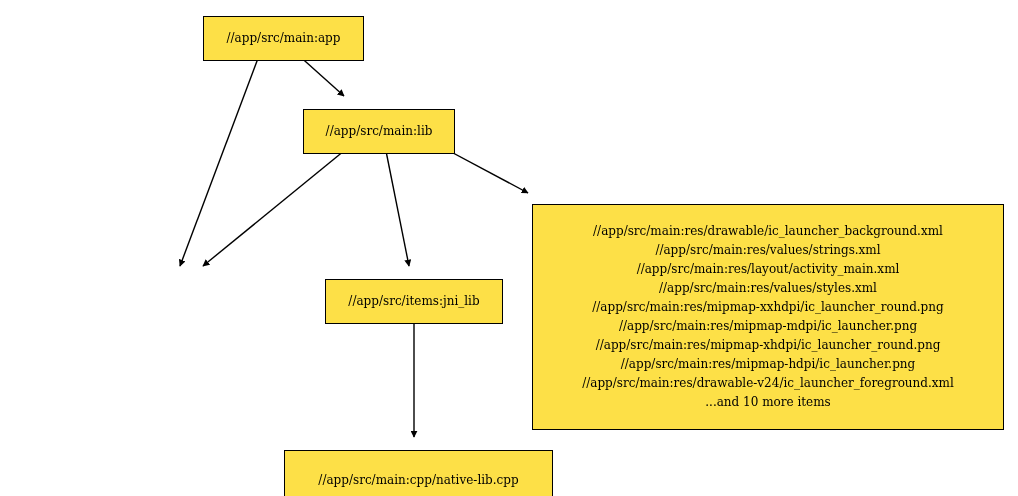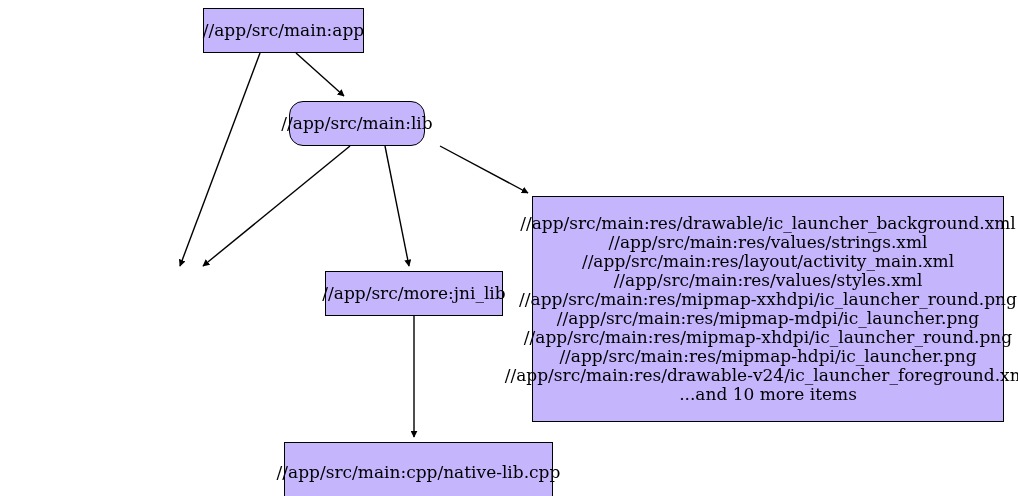--- a/index.html
+++ b/index.html
@@ -23,36 +23,37 @@
     left: 0;
     top: 0;
     width: 1018px;
     height: 496px;
     pointer-events: none;
   }
   .node {
     position: absolute;
     box-sizing: border-box;
     border: 1px solid #000000;
-    background: #c4b5fd;
+    background: #fde047;
     display: flex;
     align-items: center;
     justify-content: center;
     text-align: center;
-    font-size: 17px;
+    font-size: 12px;
     line-height: 19px;
     white-space: pre;
     letter-spacing: 0px;
+    margin-top: 8px;
   }
   .node-label {
     display: block;
     white-space: pre;
   }
   #node-app       { left: 203px; top: 8px;   width: 161px; height: 45px; }
-  #node-lib       { left: 289px; top: 101px; width: 136px; height: 45px; border-radius: 14px; }
+  #node-lib       { left: 303px; top: 101px; width: 152px; height: 45px; }
   #node-manifest  { left: 3px;   top: 271px; width: 300px; height: 45px; }
   #node-jnilib    { left: 325px; top: 271px; width: 178px; height: 45px; }
   #node-res       { left: 532px; top: 196px; width: 472px; height: 226px; }
   #node-native    { left: 284px; top: 442px; width: 269px; height: 60px; }
 </style>
 </head>
 <body>
 
 <div id="canvas">
 
@@ -91,21 +92,21 @@
   <div class="node" id="node-app">
     <span class="node-label">//app/src/main:app</span>
   </div>
 
   <div class="node" id="node-lib">
     <span class="node-label">//app/src/main:lib</span>
   </div>
 
 
   <div class="node" id="node-jnilib">
-    <span class="node-label">//app/src/more:jni_lib</span>
+    <span class="node-label">//app/src/items:jni_lib</span>
   </div>
 
   <div class="node" id="node-native">
     <span class="node-label">//app/src/main:cpp/native-lib.cpp</span>
   </div>
 
   <div class="node" id="node-res">
     <span class="node-label">//app/src/main:res/drawable/ic_launcher_background.xml
 //app/src/main:res/values/strings.xml
 //app/src/main:res/layout/activity_main.xml

